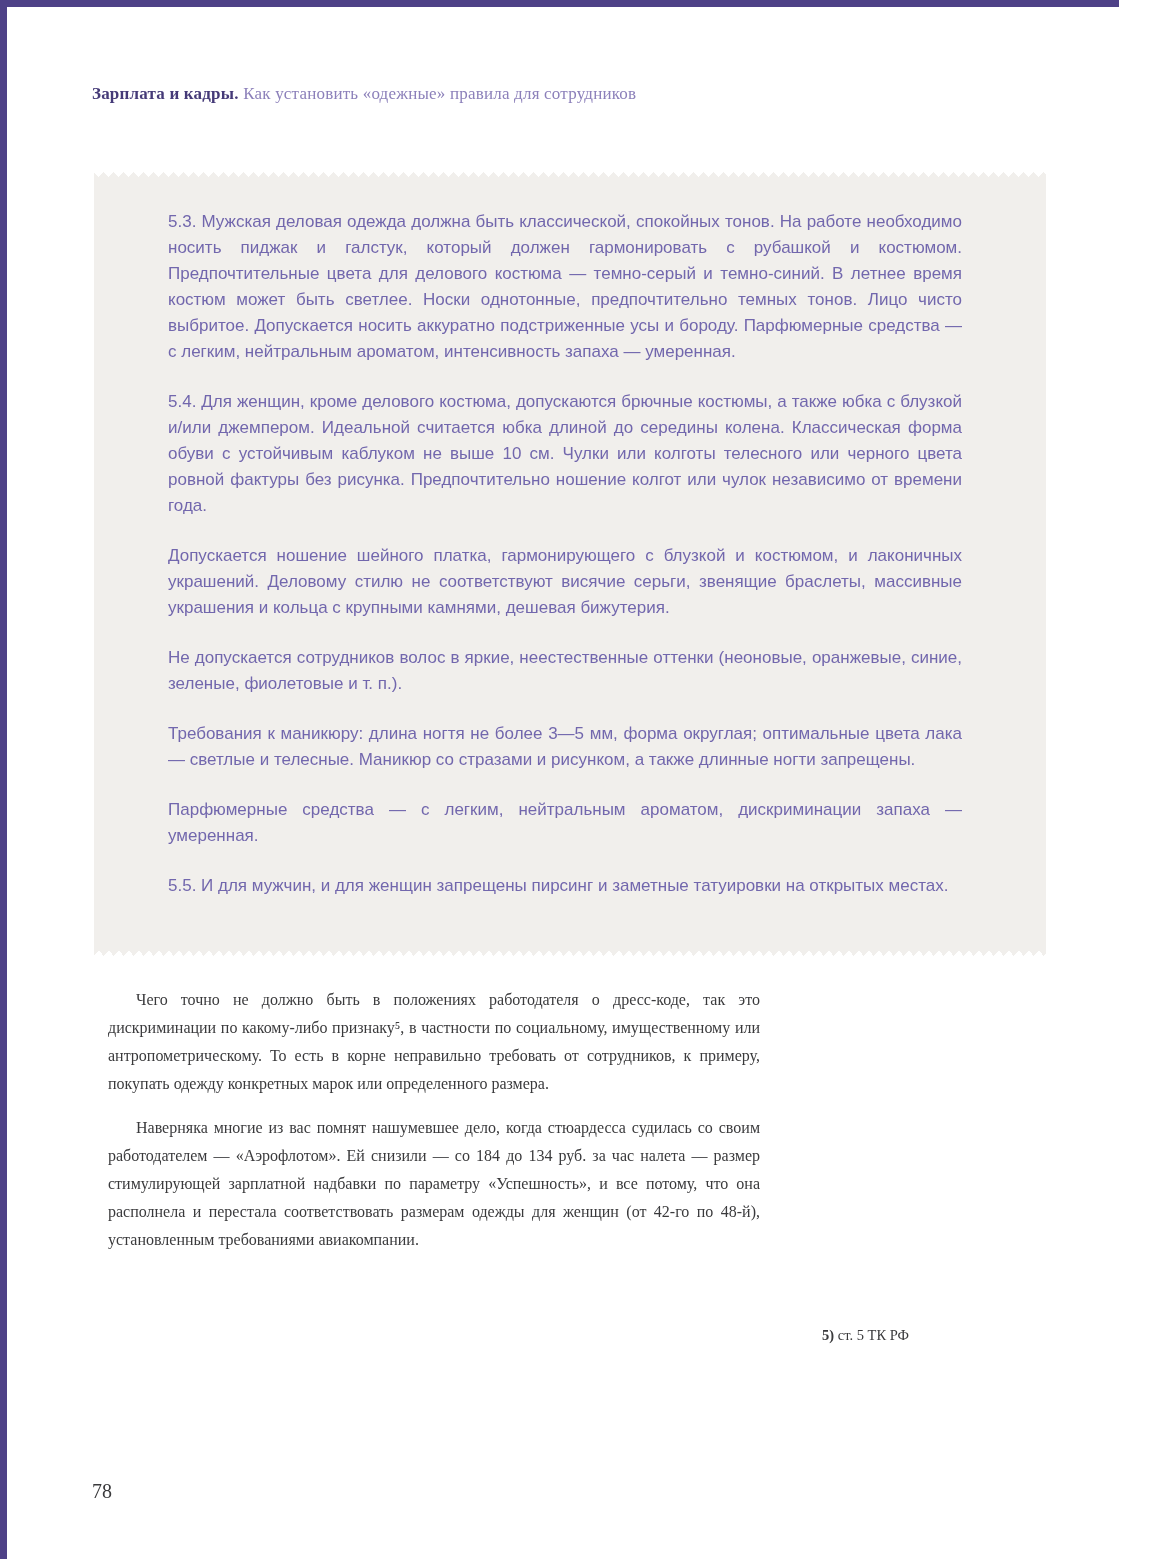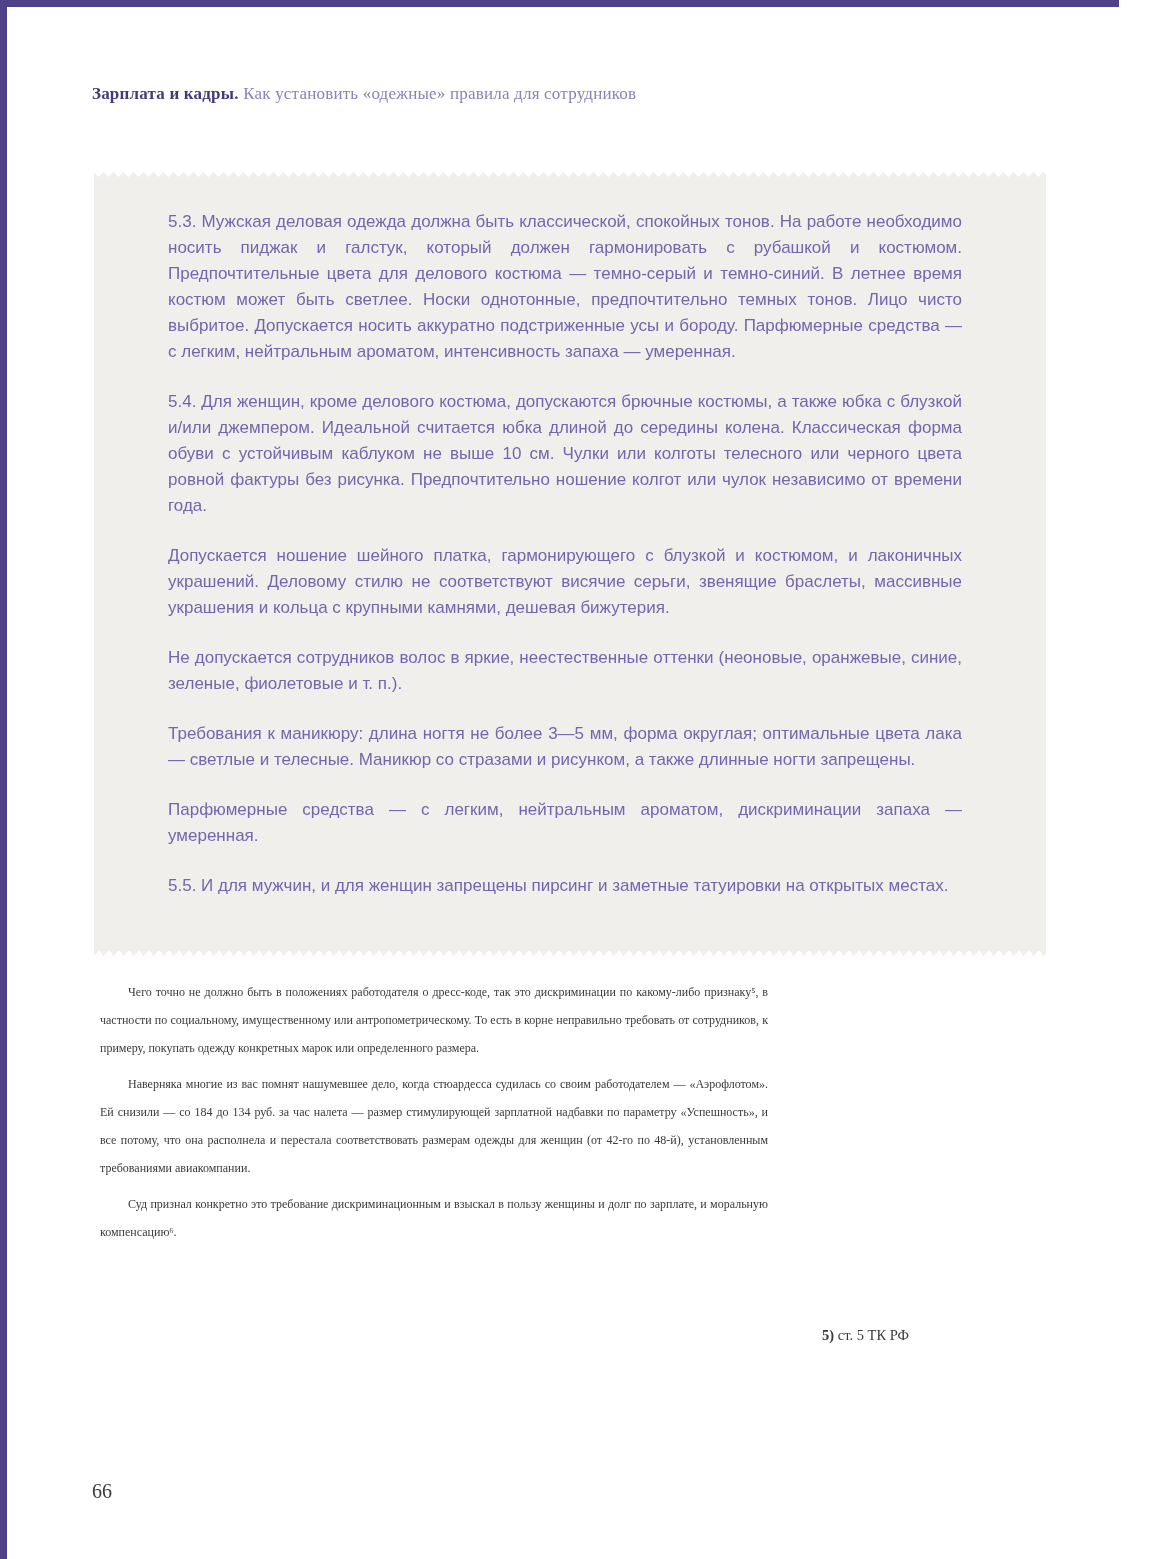--- a/index.html
+++ b/index.html
@@ -73,22 +73,22 @@
     color: var(--excerpt-text, #7267ad);
     text-align: justify;
   }
   .excerpt-body p:last-child { margin-bottom: 16px; }
   .article-body {
     position: absolute;
     left: 92px; top: 970px;
     width: 684px;
   }
   .article-body p {
-    margin: 8px;
-    font-size: 12px;
+    margin: 16px;
+    font-size: 16px;
     line-height: 28px;
     color: var(--body-text, #3a3a3c);
     text-align: justify;
     text-indent: 28px;
   }
   .footnotes {
     position: absolute;
     left: 822px; top: 1326px;
     width: 240px;
     font-size: 14.5px;
@@ -127,25 +127,24 @@
       <p>Требования к маникюру: длина ногтя не более 3—5 мм, форма округлая; оптимальные цвета лака — светлые и телесные. Маникюр со стразами и рисунком, а также длинные ногти запрещены.</p>
       <p>Парфюмерные средства — с легким, нейтральным ароматом, дискриминации запаха — умеренная.</p>
       <p>5.5. И для мужчин, и для женщин запрещены пирсинг и заметные татуировки на открытых местах.</p>
     </div>
     <div class="tear tear-bottom"></div>
   </section>
 
   <section class="article-body">
     <p>Чего точно не должно быть в положениях работодателя о дресс-коде, так это дискриминации по какому-либо признаку⁵, в частности по социальному, имущественному или антропометрическому. То есть в корне неправильно требовать от сотрудников, к примеру, покупать одежду конкретных марок или определенного размера.</p>
     <p>Наверняка многие из вас помнят нашумевшее дело, когда стюардесса судилась со своим работодателем — «Аэрофлотом». Ей снизили — со 184 до 134 руб. за час налета — размер стимулирующей зарплатной надбавки по параметру «Успешность», и все потому, что она располнела и перестала соответствовать размерам одежды для женщин (от 42-го по 48-й), установленным требованиями авиакомпании.</p>
-    <p>Суд признал конкретно это требование дискриминационным и взыскал в пользу женщины и долг по зарплате, и моральную компенсацию⁶.</p>
   </section>
 
   <aside class="footnotes">
     <div class="footnote">
       <span class="fn-marker">5)</span>
       <span class="fn-text">ст. 5 ТК РФ</span>
     </div>
   </aside>
 
-  <div class="folio">66</div>
+  <div class="folio">78</div>
 
 </div>
 
 </body></html>

